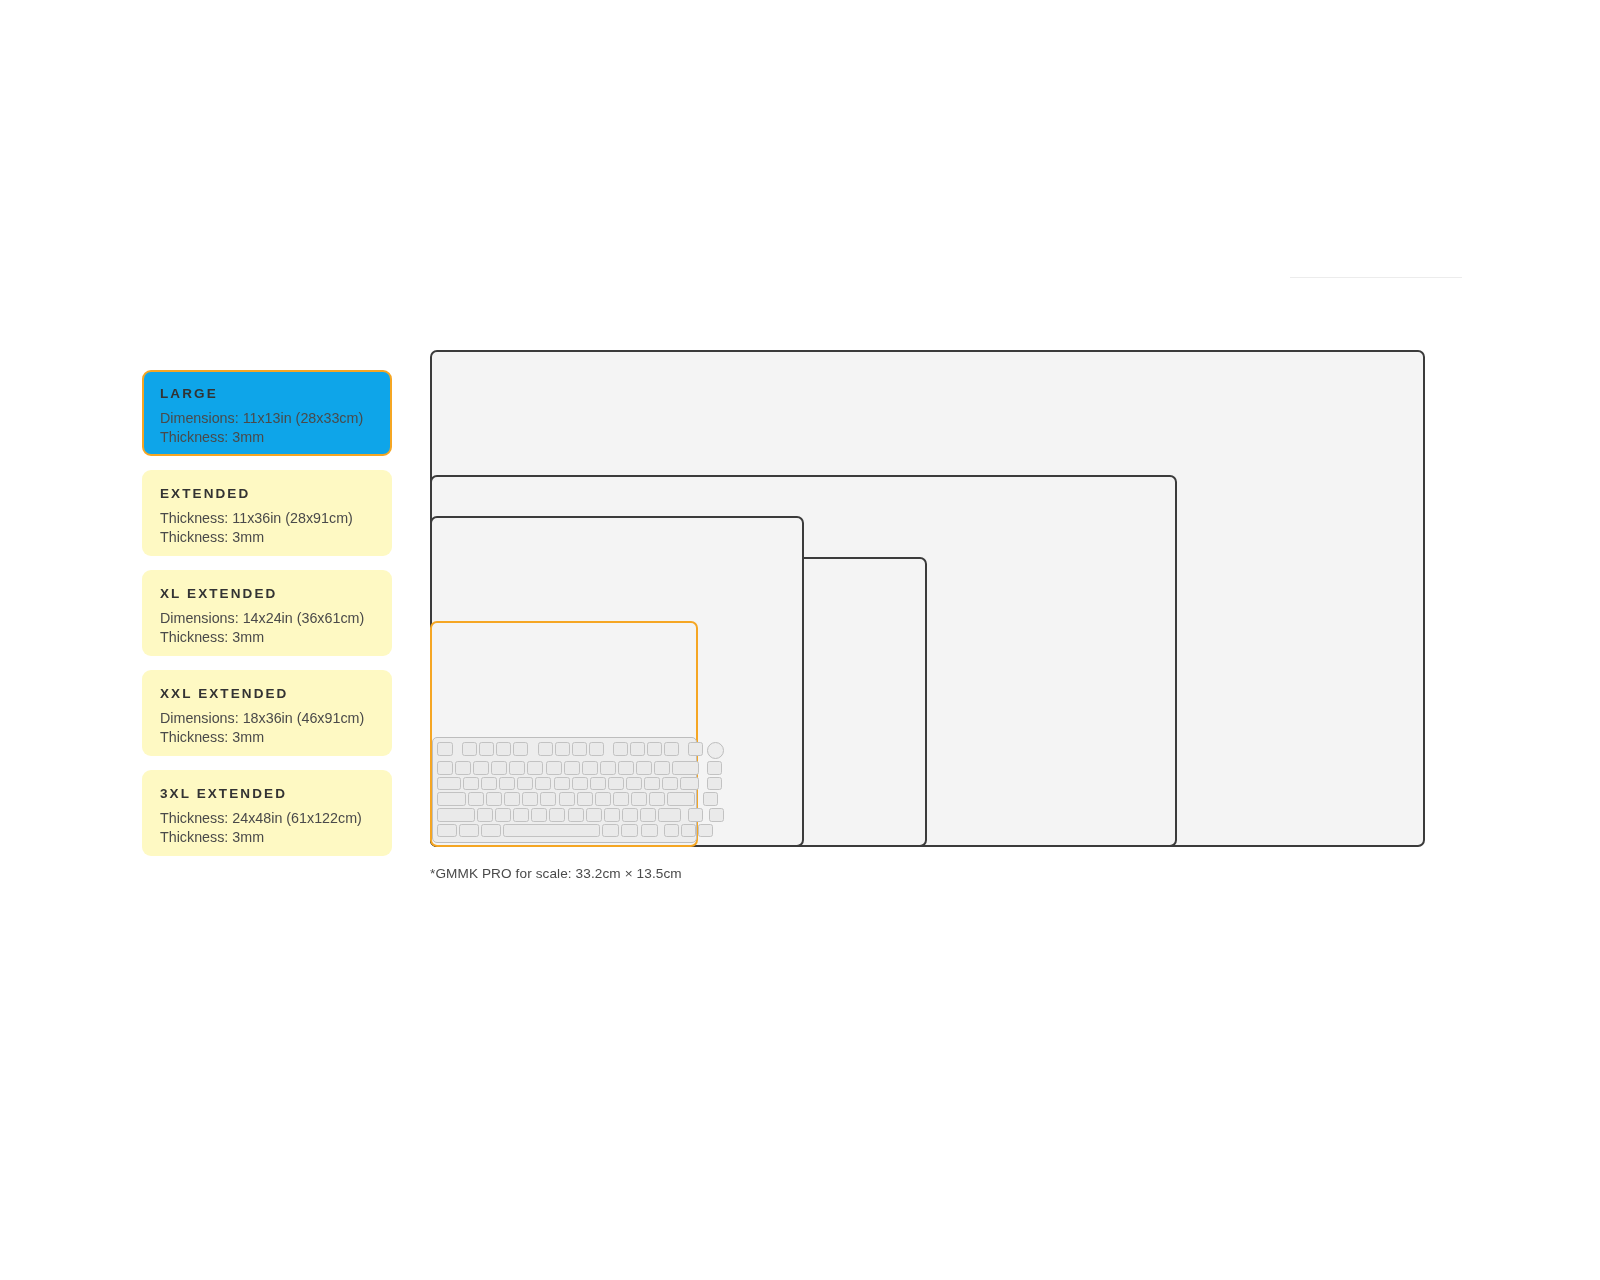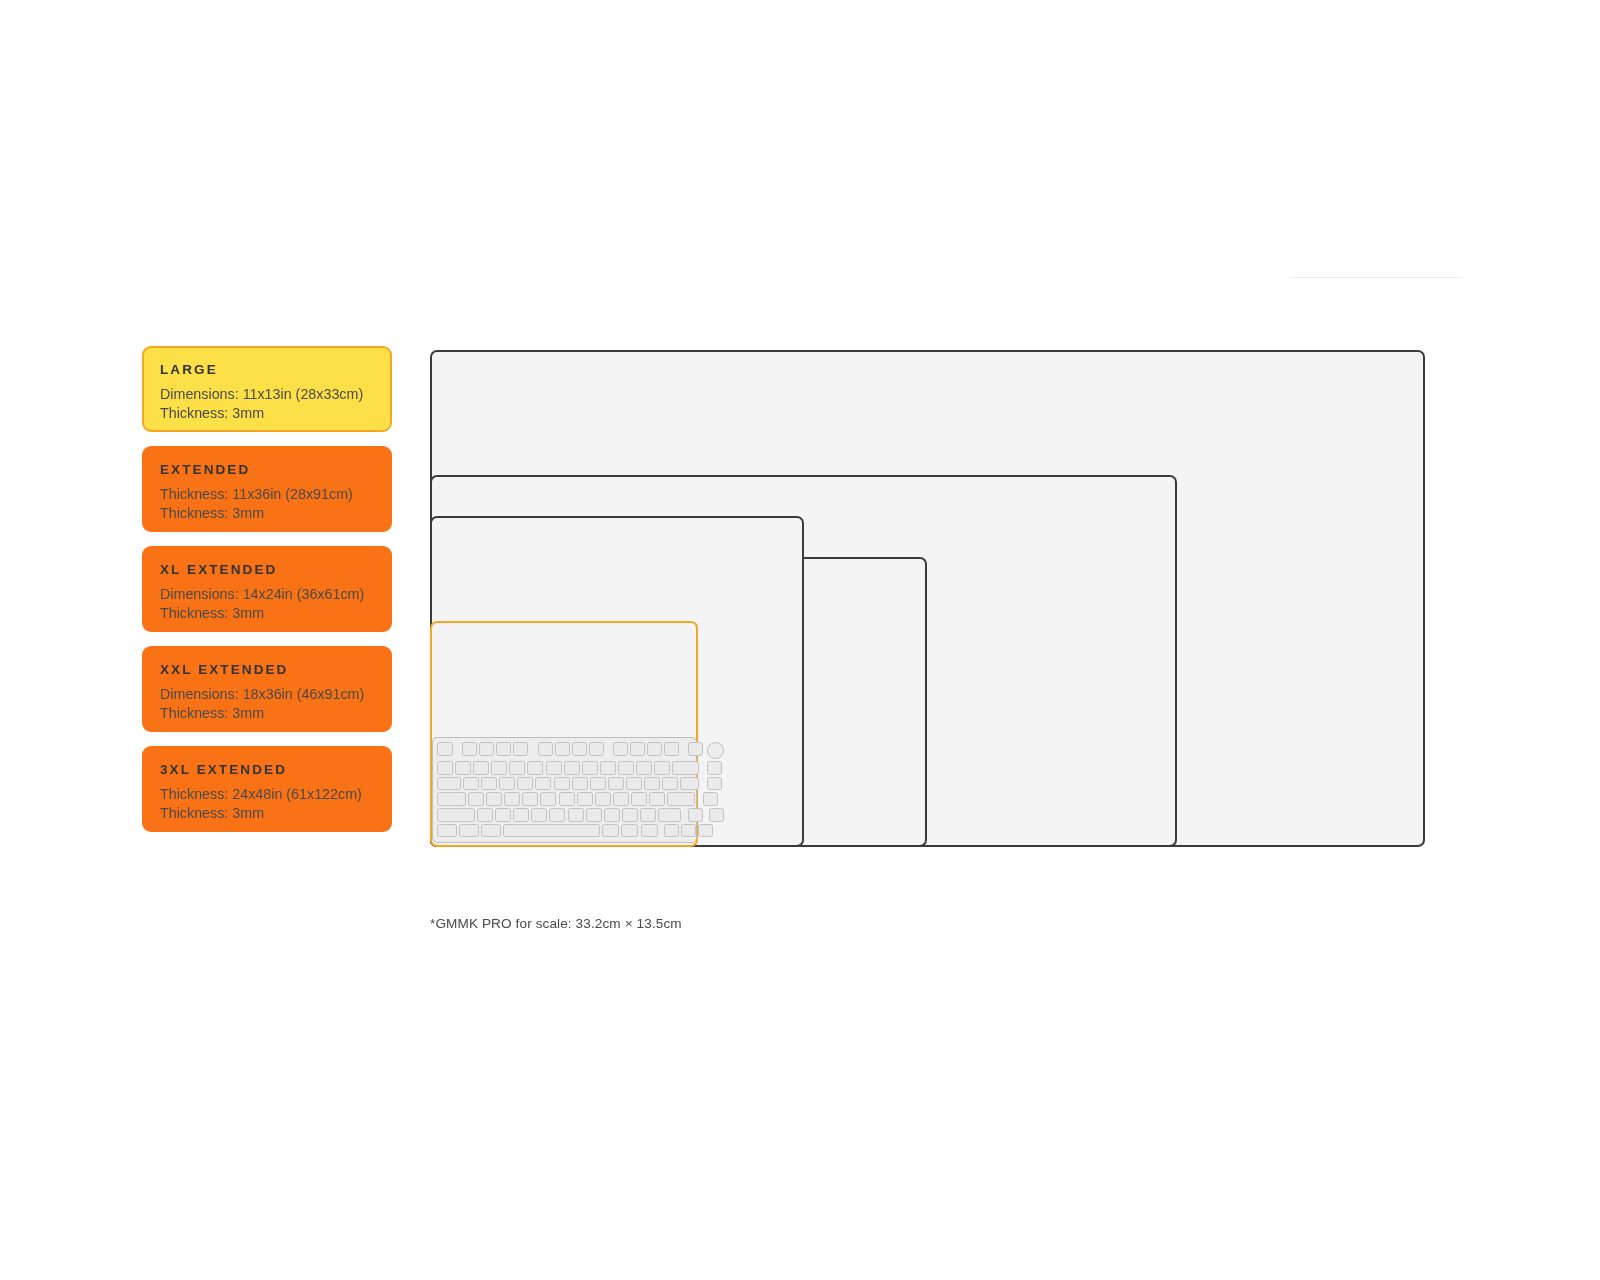--- a/index.html
+++ b/index.html
@@ -24,30 +24,31 @@
     position:absolute;left:430px;top:307px;width:996px;
     text-align:center;
     font-size:17.5px;font-weight:bold;letter-spacing:3.2px;
     color:#3c3c3c;
   }
 
   
   .cards{position:absolute;left:142px;top:346px;width:250px;}
   .card{
     position:relative;
-    background:#f97316;
+    background:#fef9c3;
     border-radius:9px;
     border:2px solid transparent;
     padding:14px 16px 16px 16px;
     margin-bottom:14px;
     box-sizing:border-box;
   }
   .card.active{
     border-color:#f5a623;
-    background:#fde047;
+    background:#0ea5e9;
+    margin-top:24px;
   }
   .card .c-title{
     font-size:13.5px;font-weight:bold;letter-spacing:2.1px;
     color:#333333;margin:0 0 7px 0;line-height:1.2;
   }
   .card .c-line{
     font-size:14.3px;color:#4a4a4a;line-height:1.33;margin:0;
   }
 
   
@@ -92,21 +93,21 @@
   }
   .knob{
     width:17px;height:17px;border-radius:50%;
     background:#ededed;border:1.4px solid #bdbdbd;
     box-sizing:border-box;flex:0 0 auto;margin-left:2px;
   }
   .kb-gap{flex:0 0 auto;}
 
   
   .footnote{
-    position:absolute;left:430px;top:916px;
+    position:absolute;left:430px;top:866px;
     font-size:13.6px;color:#4a4a4a;letter-spacing:0.1px;
   }
 </style>
 </head>
 <body>
 
 <div class="stage">
 
   <div class="top-rule"></div>
 

